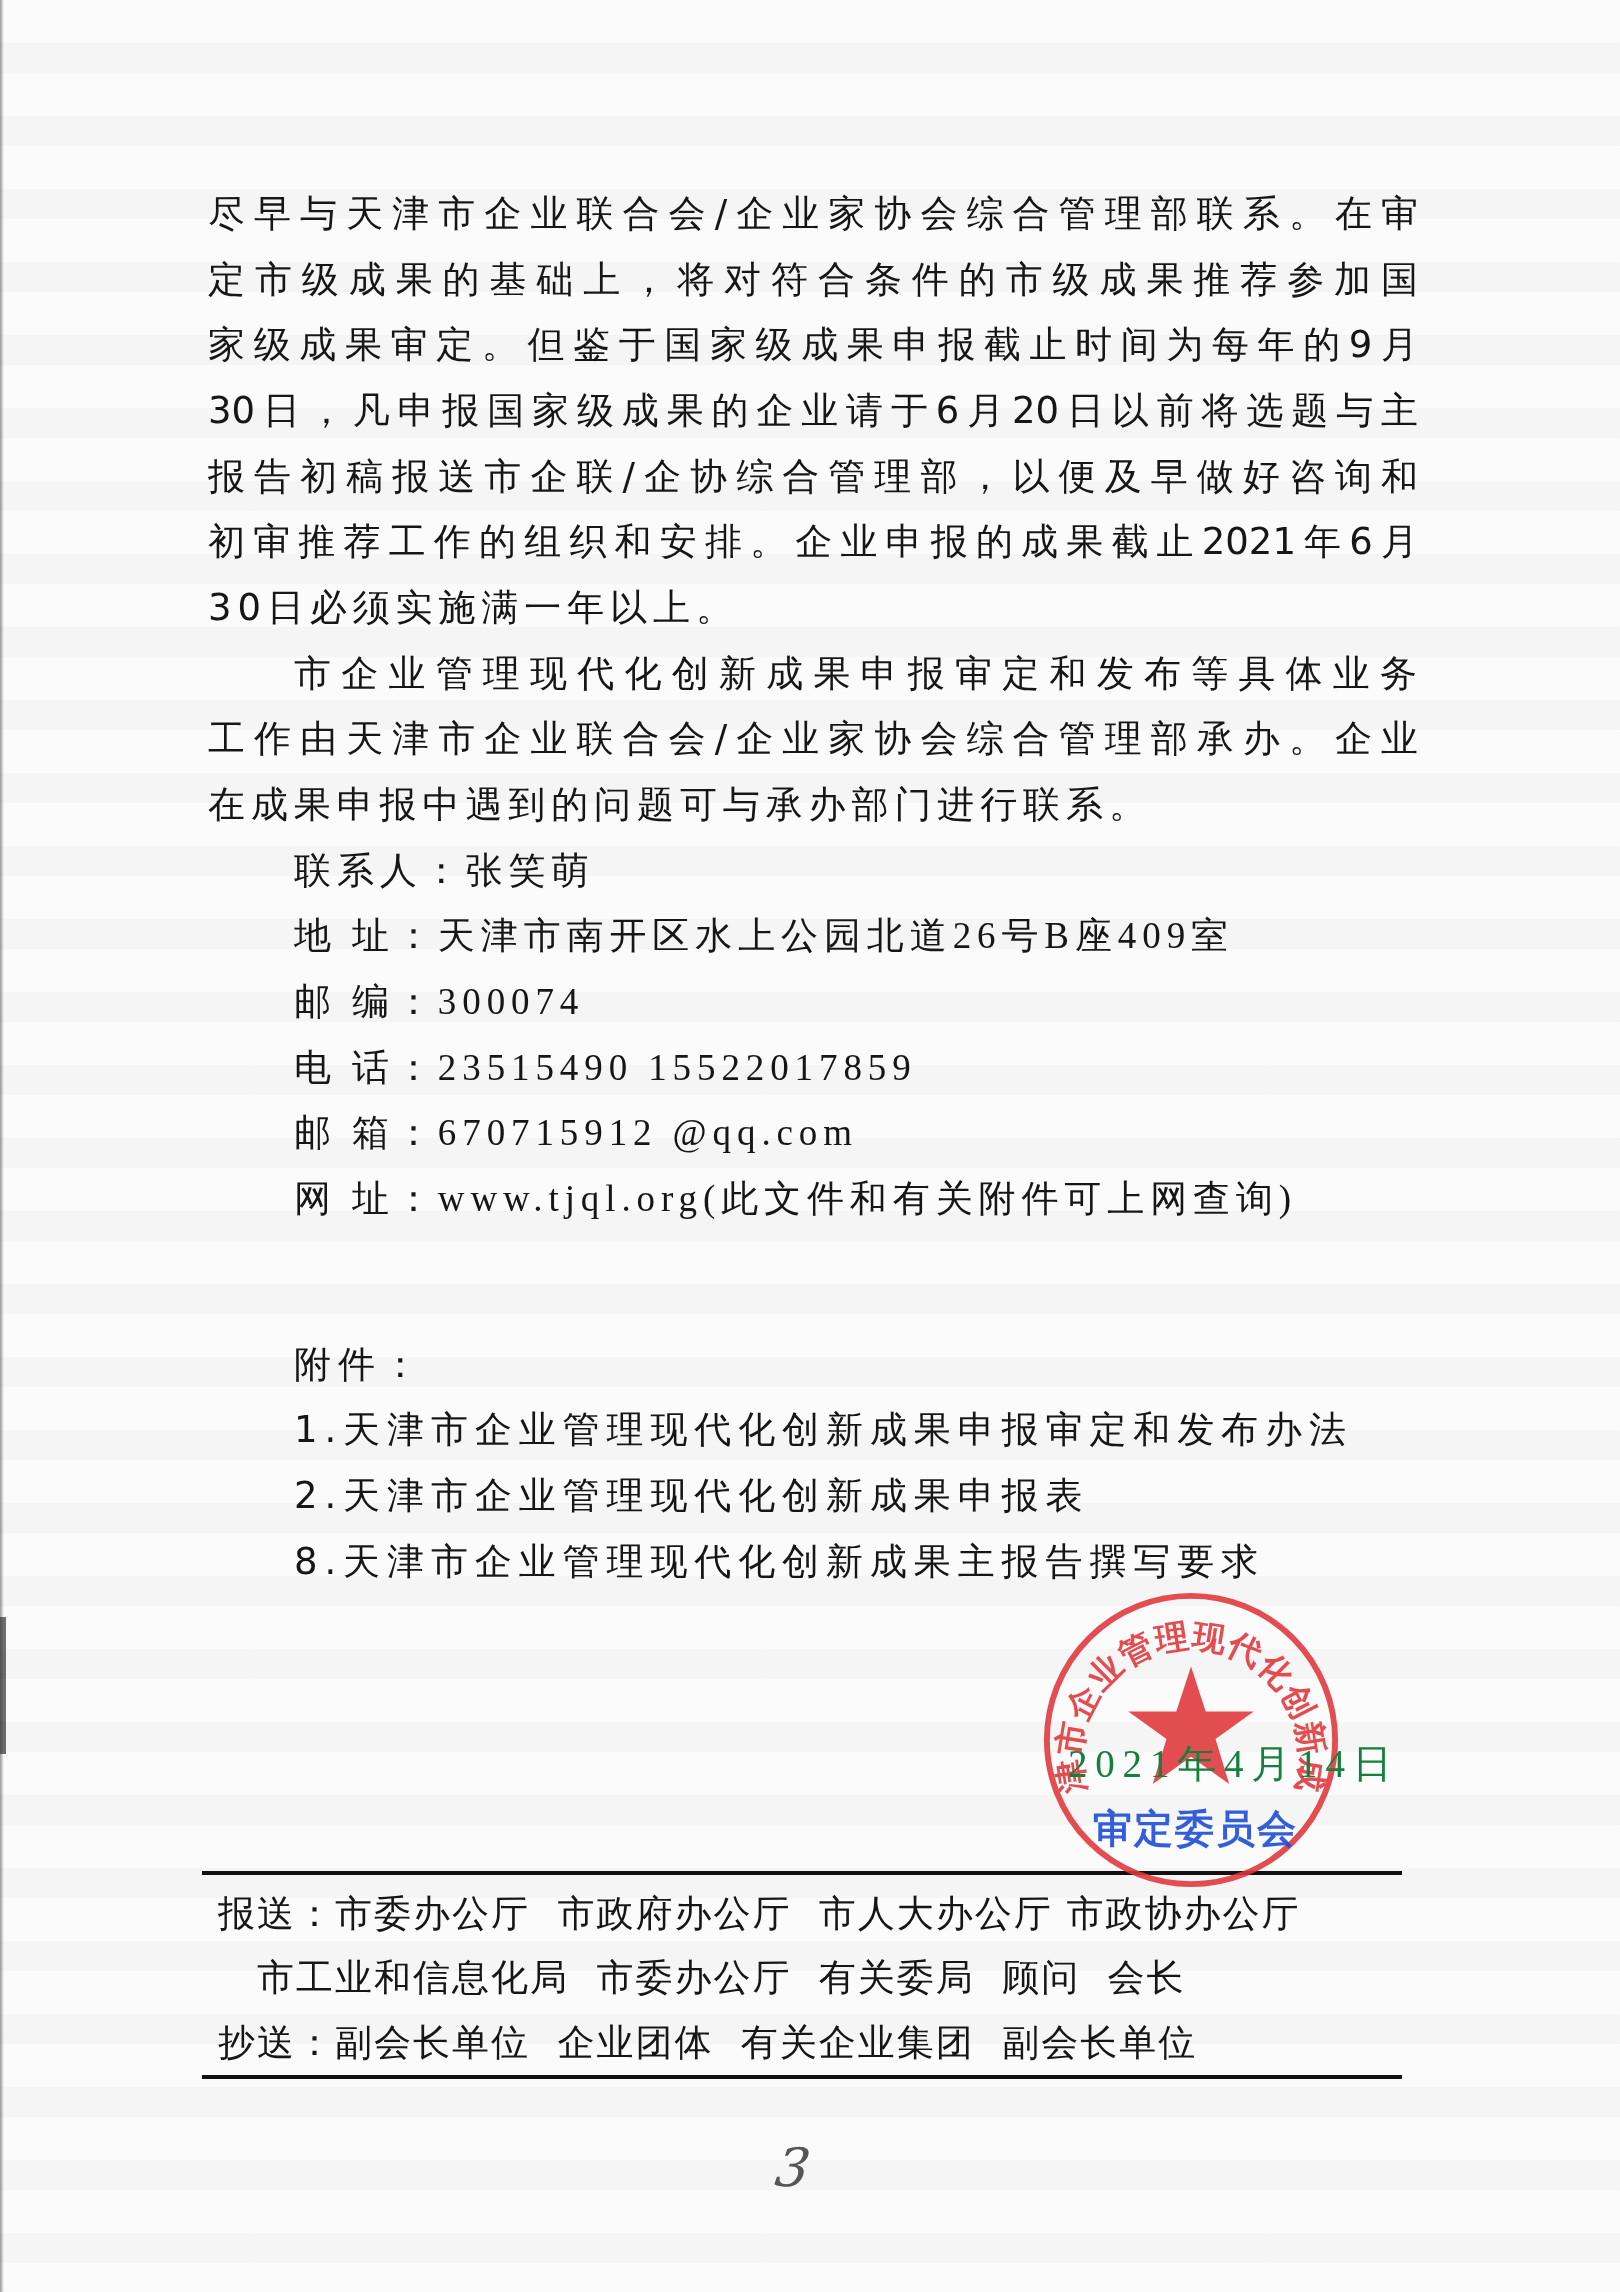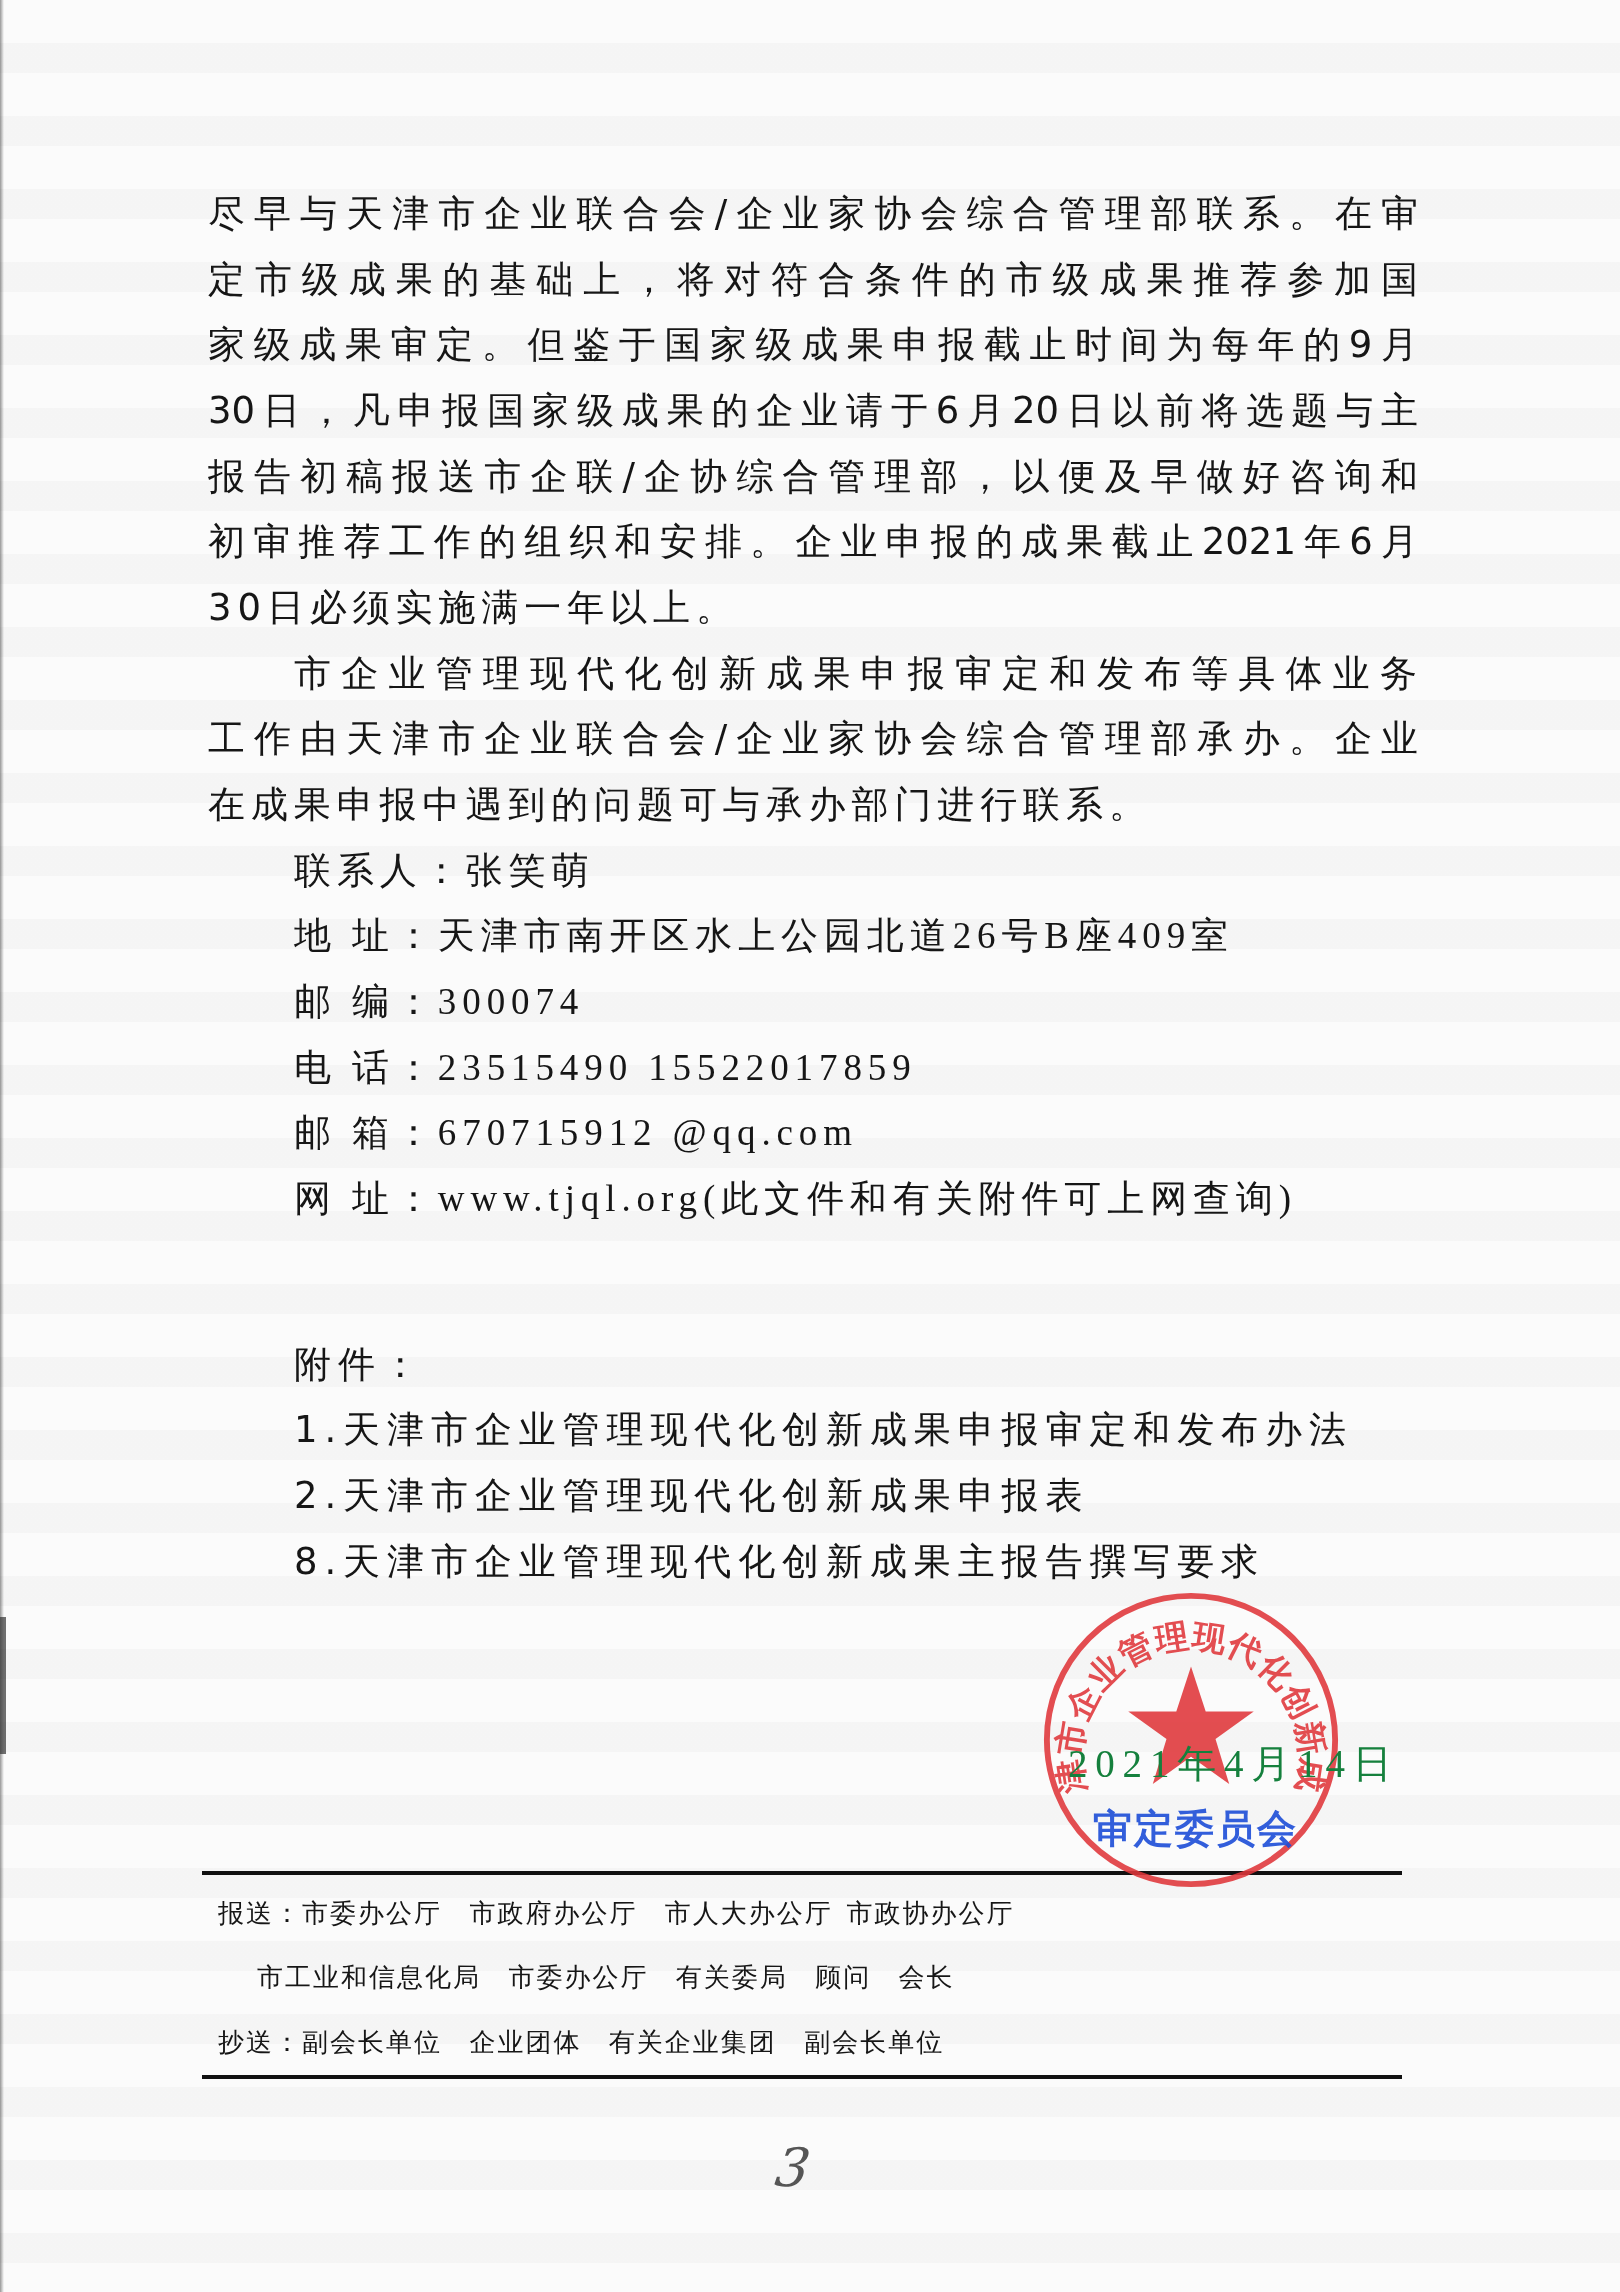--- a/index.html
+++ b/index.html
@@ -93,21 +93,21 @@
   }
   .divider {
     position: absolute;
     left: 202px;
     width: 1200px;
     height: 3.9px;
     background: #111;
   }
   .footer-line {
     position: absolute;
-    font-size: 26px;
+    font-size: 37px;
     line-height: 39px;
     white-space: nowrap;
     letter-spacing: 2px;
   }
   .footer-line .gap { display: inline-block; width: 27.4px; }
   .page-number {
     position: absolute;
     left: 776px;
     top: 2137px;
     font-family: "DejaVu Serif", serif;

